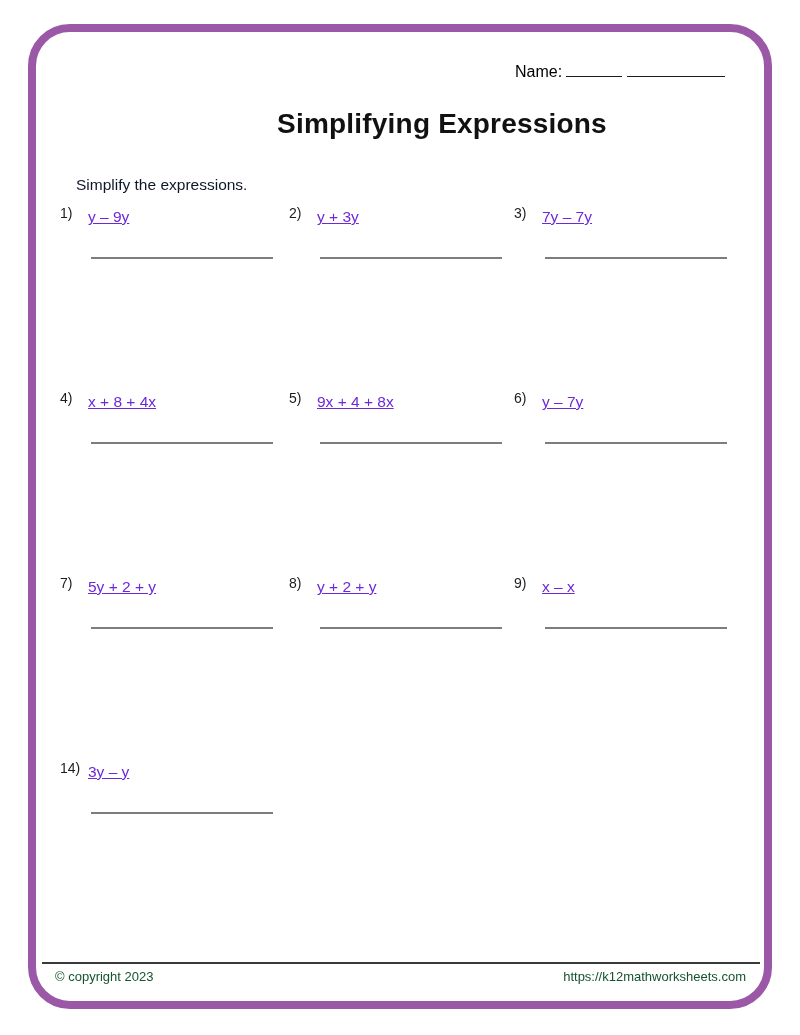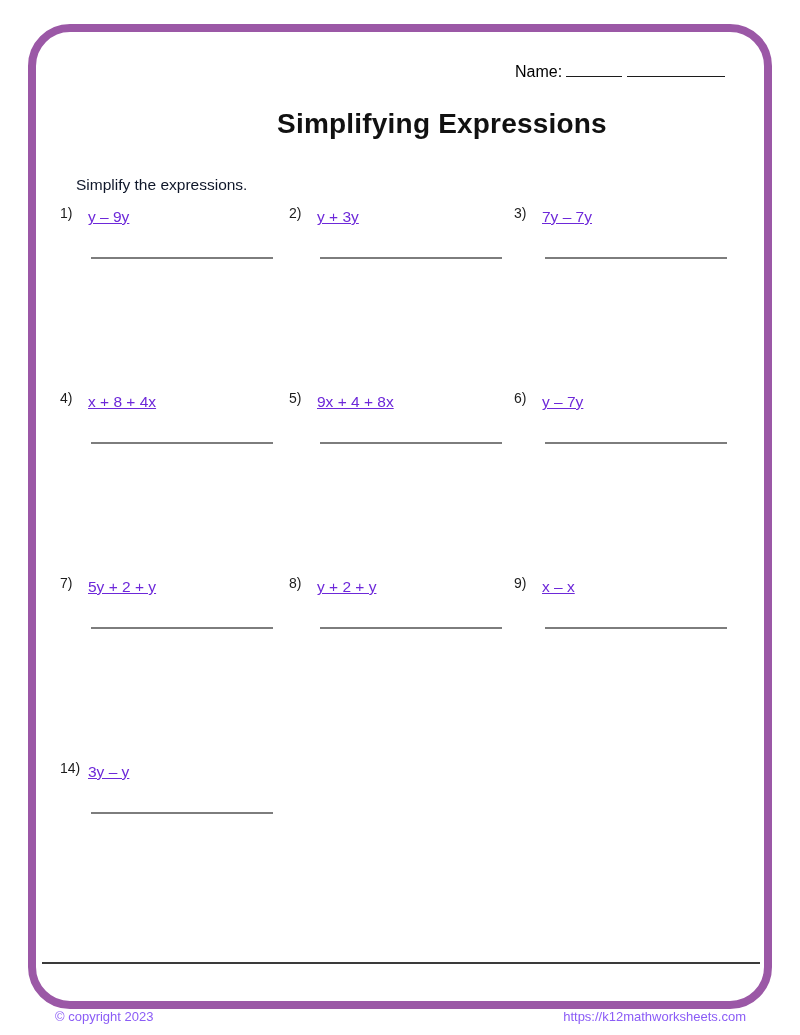--- a/index.html
+++ b/index.html
@@ -89,22 +89,21 @@
     background: #3a3a3a;
   }
   .footer {
     position: absolute;
     top: 969px; left: 42px;
     width: 718px;
     display: flex;
     justify-content: space-between;
     align-items: baseline;
     font-size: 13px;
-    color: #8b5cf6;
-    margin-top: 40px;
+    color: #14532d;
   }
   .footer .left { padding-left: 13px; }
   .footer .right { padding-right: 14px; }
 </style>
 </head>
 <body>
 
 <div class="page-border"></div>
 
 <div class="name-row">

